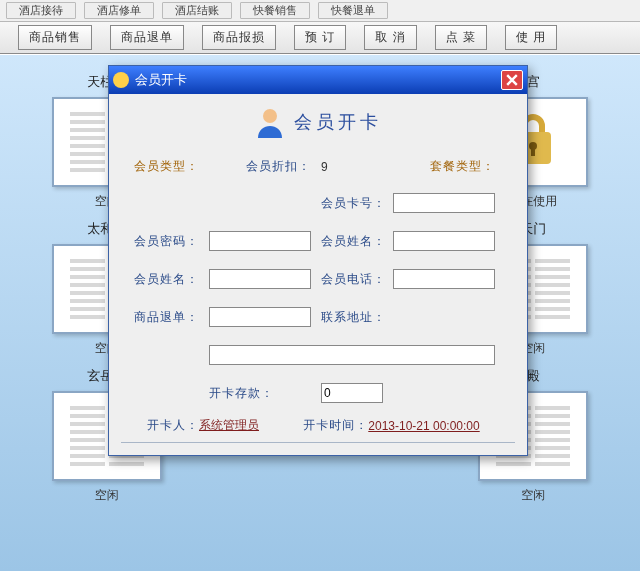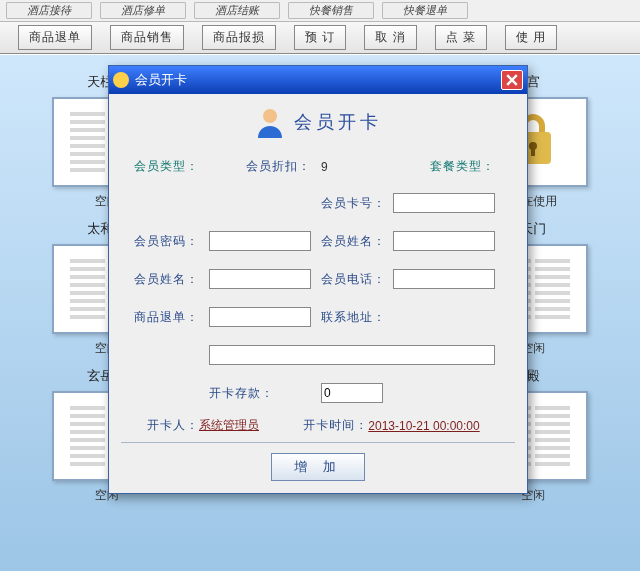--- a/index.html
+++ b/index.html
@@ -1,18 +1,18 @@
 <!DOCTYPE html>
 <html><head>
 <meta charset="utf-8">
 <style>
   * { box-sizing: border-box; margin: 0; padding: 0; }
   body { font-family: "Microsoft YaHei", SimSun, sans-serif; font-size: 12px; background:#fff; width:640px; height:573px; overflow:hidden; position:relative;}
   .menubar { background:#f0f0f0; border-bottom:1px solid #b8b8b8; height:22px; display:flex; gap:8px; padding:0 6px; align-items:center; font-size:12px; color:#444;}
-  .menubar span { padding:0 20px; border:1px solid #bbb; background:#eee; border-radius:1px; font-size:11px;font-style:italic;}
+  .menubar span { padding:0 12px; border:1px solid #bbb; background:#eee; border-radius:1px; font-size:11px;}
   .toolbar { background: linear-gradient(#f7f7f7,#e4e4e4); border-bottom:1px solid #8a8a8a; height:32px; display:flex; gap:18px; padding:0 18px; align-items:center;}
   .toolbar .btn { background:linear-gradient(#fff,#e7e7e7); border:1px solid #888; padding:3px 10px; font-size:12px; color:#333; cursor:pointer; letter-spacing:1px;}
   .content { position:relative; height:calc(573px - 22px - 32px - 2px); background: linear-gradient(#cfe7fb,#9cc5e6); border-top:1px solid #fff;}
   .rooms { display:grid; grid-template-columns: repeat(3, 1fr); gap:10px 80px; padding:18px 40px;}
   .room { display:flex; flex-direction:column; align-items:center; gap:6px;}
   .room .thumb { width:110px; height:90px; border:2px solid #8aa6c4; background:#fff; box-shadow:2px 2px 4px rgba(0,0,0,.2); display:flex; align-items:center; justify-content:center;}
   .room .thumb.lock { display:flex; align-items:center; justify-content:center;}
   .room .thumb .paper { width:70%; height:70%; display:flex; gap:4px;}
   .room .thumb .paper .col { flex:1; background:repeating-linear-gradient(#d8d8d8 0 4px, #fff 4px 8px);}
   .room .name { font-size:13px; color:#222;}
@@ -24,21 +24,21 @@
   .titlebar .ticon { width:16px; height:16px; background:#ffd04a; border-radius:50%; margin-right:6px;}
   .titlebar .ttext { flex:1;}
   .titlebar .close { width:22px; height:20px; background:#d44; border:1px solid #fff; border-radius:2px; display:flex; align-items:center; justify-content:center; cursor:pointer;}
   .titlebar .close svg{width:12px;height:12px;}
   .dlgbody { padding:8px 12px 10px; font-size:12px; color:#333;}
   .dlgheader { display:flex; align-items:center; justify-content:center; gap:8px; padding:4px 0 8px; border-bottom:0;}
   .dlgheader .person{width:32px;height:32px;}
   .dlgheader .big { font-size:18px; color:#2b4e9e; letter-spacing:4px;}
   .form { display:grid; grid-template-columns: 72px 102px 62px 102px; column-gap:10px; row-gap:18px; align-items:center; padding:12px 6px 6px;}
   .lbl { text-align:right; color:#333; white-space:nowrap; letter-spacing:1px; color:#2a4a88;}
-  .lbl.red{color:#0f766e;}
+  .lbl.red{color:#a16207;}
   select, input[type=text]{ width:100%; height:20px; border:1px solid #888; background:#fff; font-size:12px; padding:0 2px;}
   .wide { grid-column: 2 / span 3;}
   .linklike{color:#7f1d1d;text-decoration:underline;}
   .addrow{ text-align:center; padding:8px 0 2px;}
   .addbtn{ background:linear-gradient(#fff,#d8e3ef); border:1px solid #6f89b0; padding:4px 22px; letter-spacing:6px; cursor:pointer; font-size:13px; color:#2a4a88;}
   .openrow{display:grid; grid-template-columns:72px auto 80px auto; align-items:center; padding:8px 6px 2px;}
   .footer-line{border-top:1px solid #a9b6c7; margin:6px 0 2px;}
   .wm{position:absolute;inset:0;pointer-events:none;opacity:.13;font-size:60px;color:#1863b0;display:flex;align-items:center;justify-content:center;transform:rotate(-12deg);font-weight:bold;letter-spacing:6px;}
 </style>
 </head>
@@ -46,22 +46,22 @@
 
 <div class="menubar">
   <span>酒店接待</span>
   <span>酒店修单</span>
   <span>酒店结账</span>
   <span>快餐销售</span>
   <span>快餐退单</span>
 </div>
 
 <div class="toolbar">
+  <button class="btn">商品销售</button>
   <button class="btn">商品退单</button>
-  <button class="btn">商品销售</button>
   <button class="btn">商品报损</button>
   <button class="btn">预 订</button>
   <button class="btn">取 消</button>
   <button class="btn">点 菜</button>
   <button class="btn">使 用</button>
 </div>
 
 <div class="content">
   <div class="wm">站长源码中心</div>
   <div class="rooms">
@@ -188,18 +188,15 @@
       </div>
 
       <div class="openrow">
         <div class="lbl">开卡人：</div>
         <div class="linklike">系统管理员</div>
         <div class="lbl">开卡时间：</div>
         <div class="linklike">2013-10-21 00:00:00</div>
       </div>
 
       <div class="footer-line"></div>
-      <div class="addrow">
-        <button class="addbtn">增 加</button>
-      </div>
     </div>
   </div>
 </div>
 
 </body></html>

